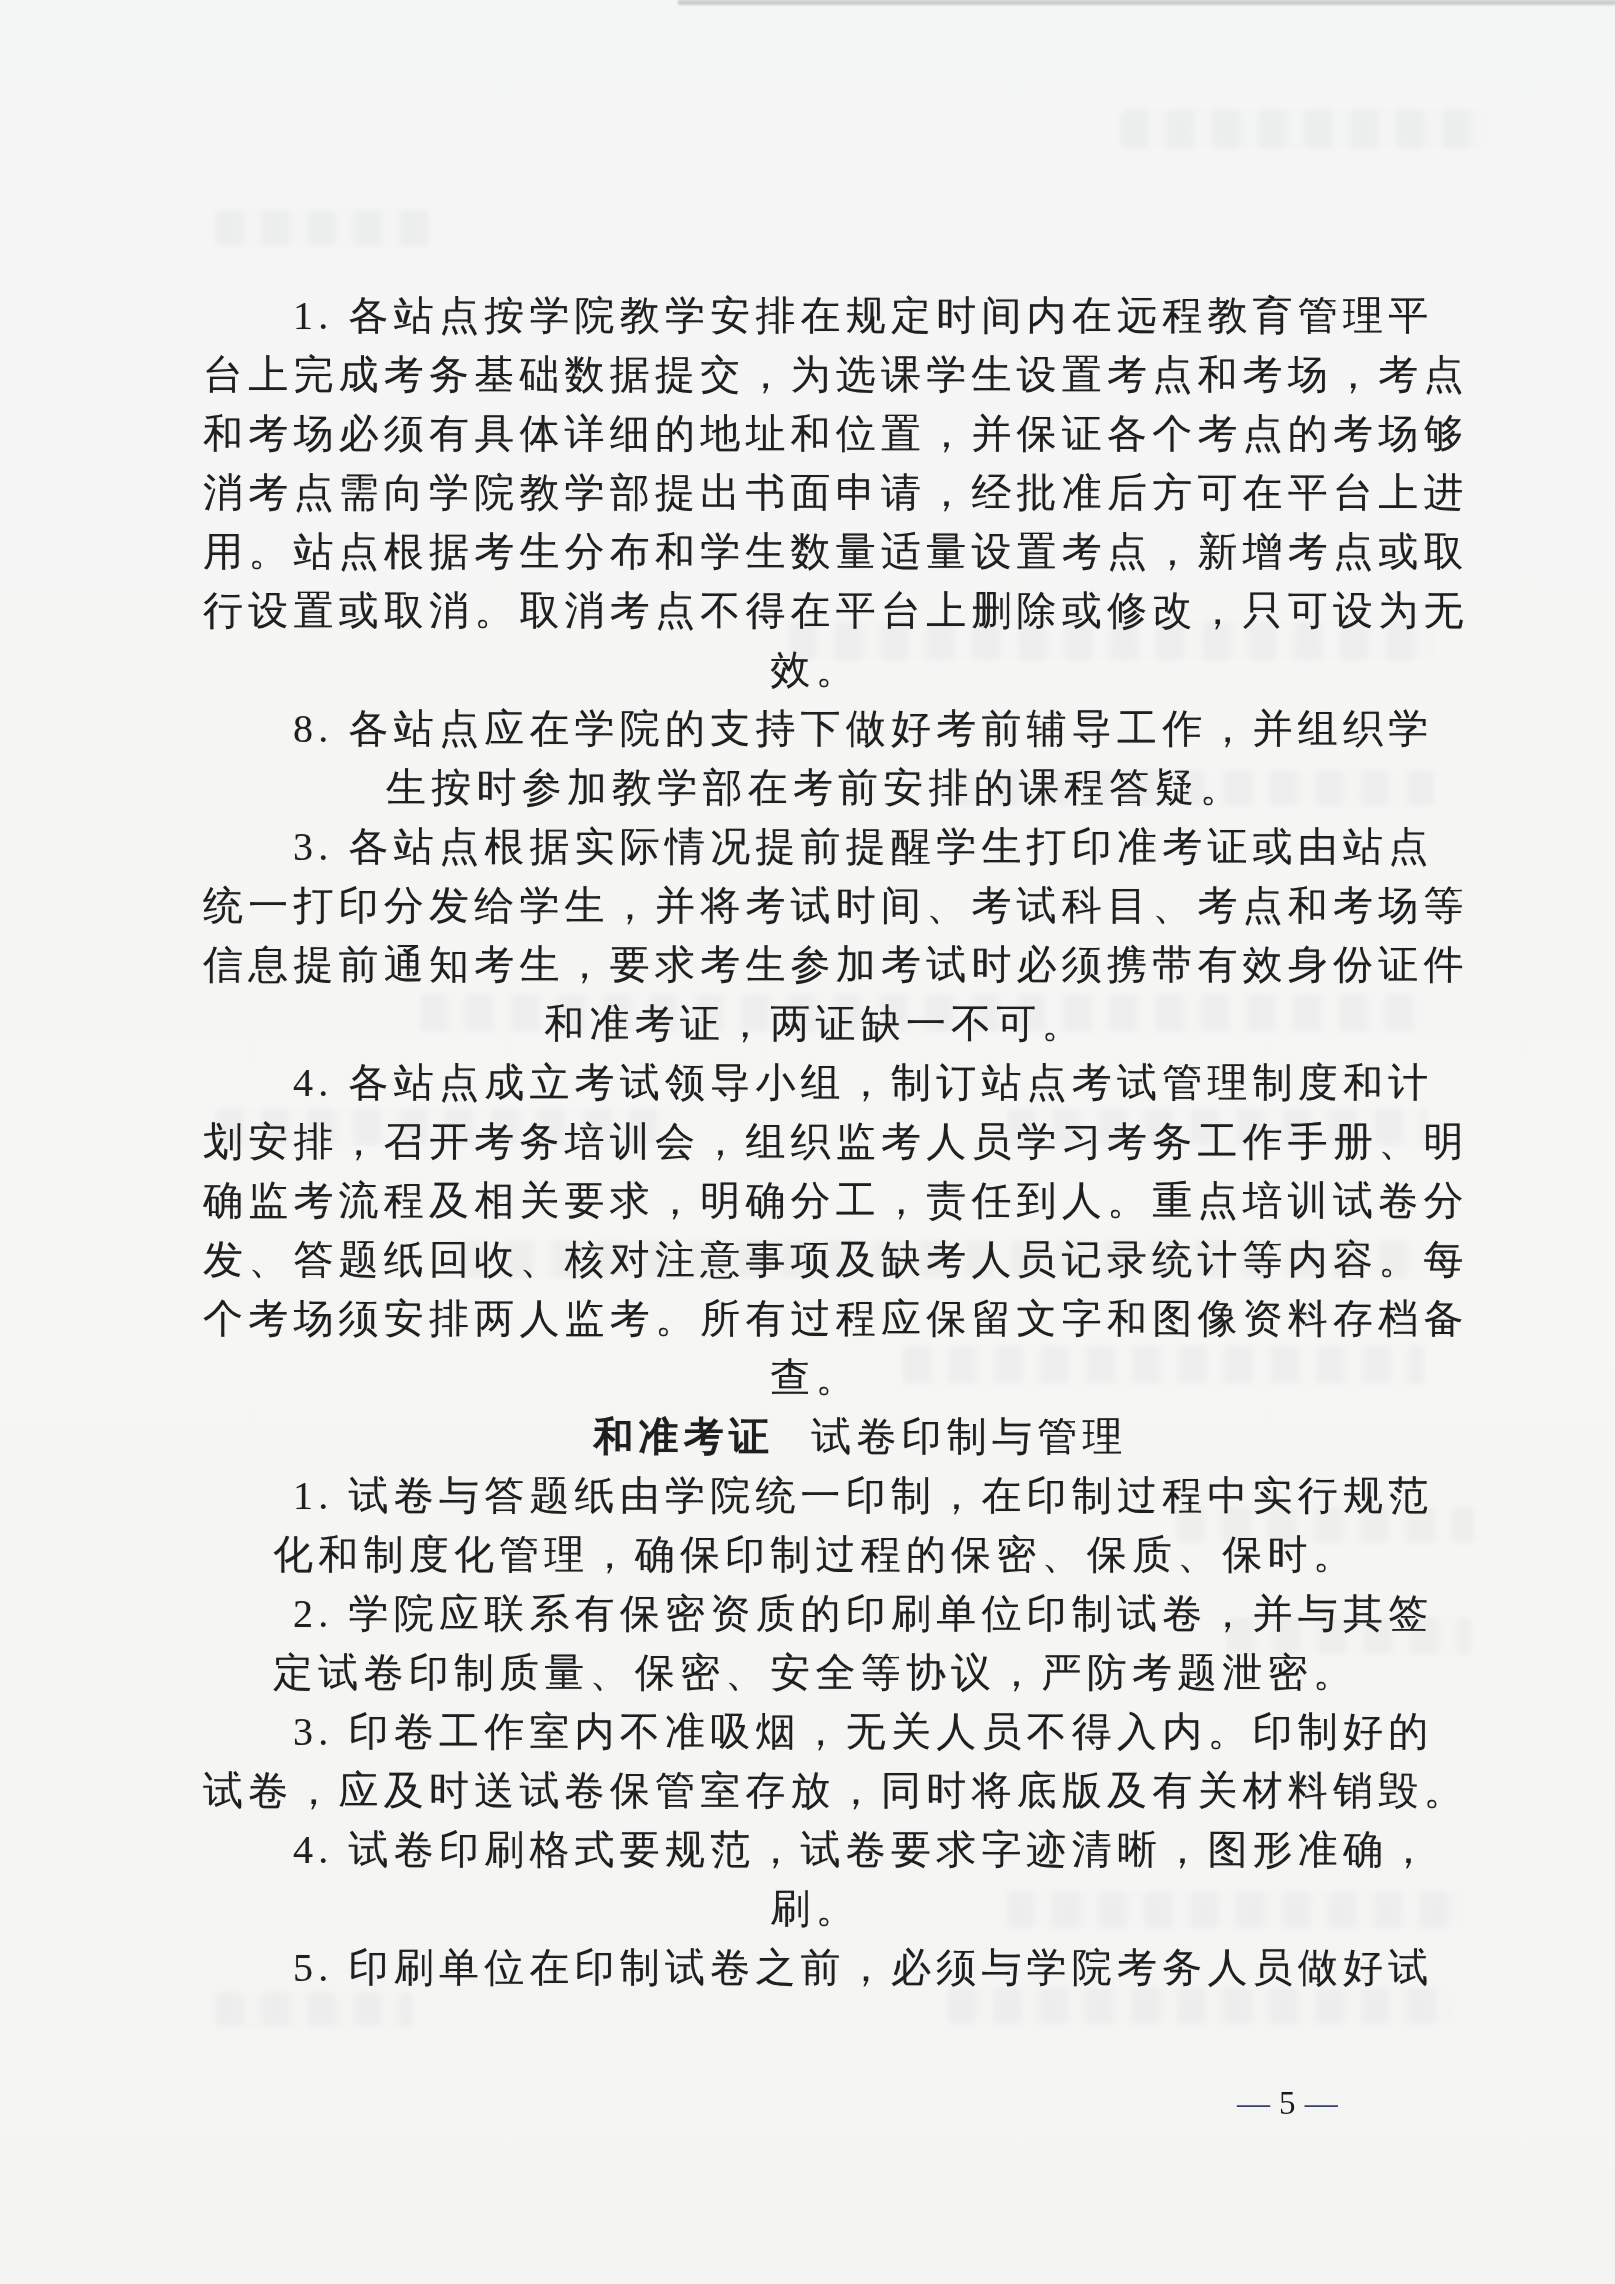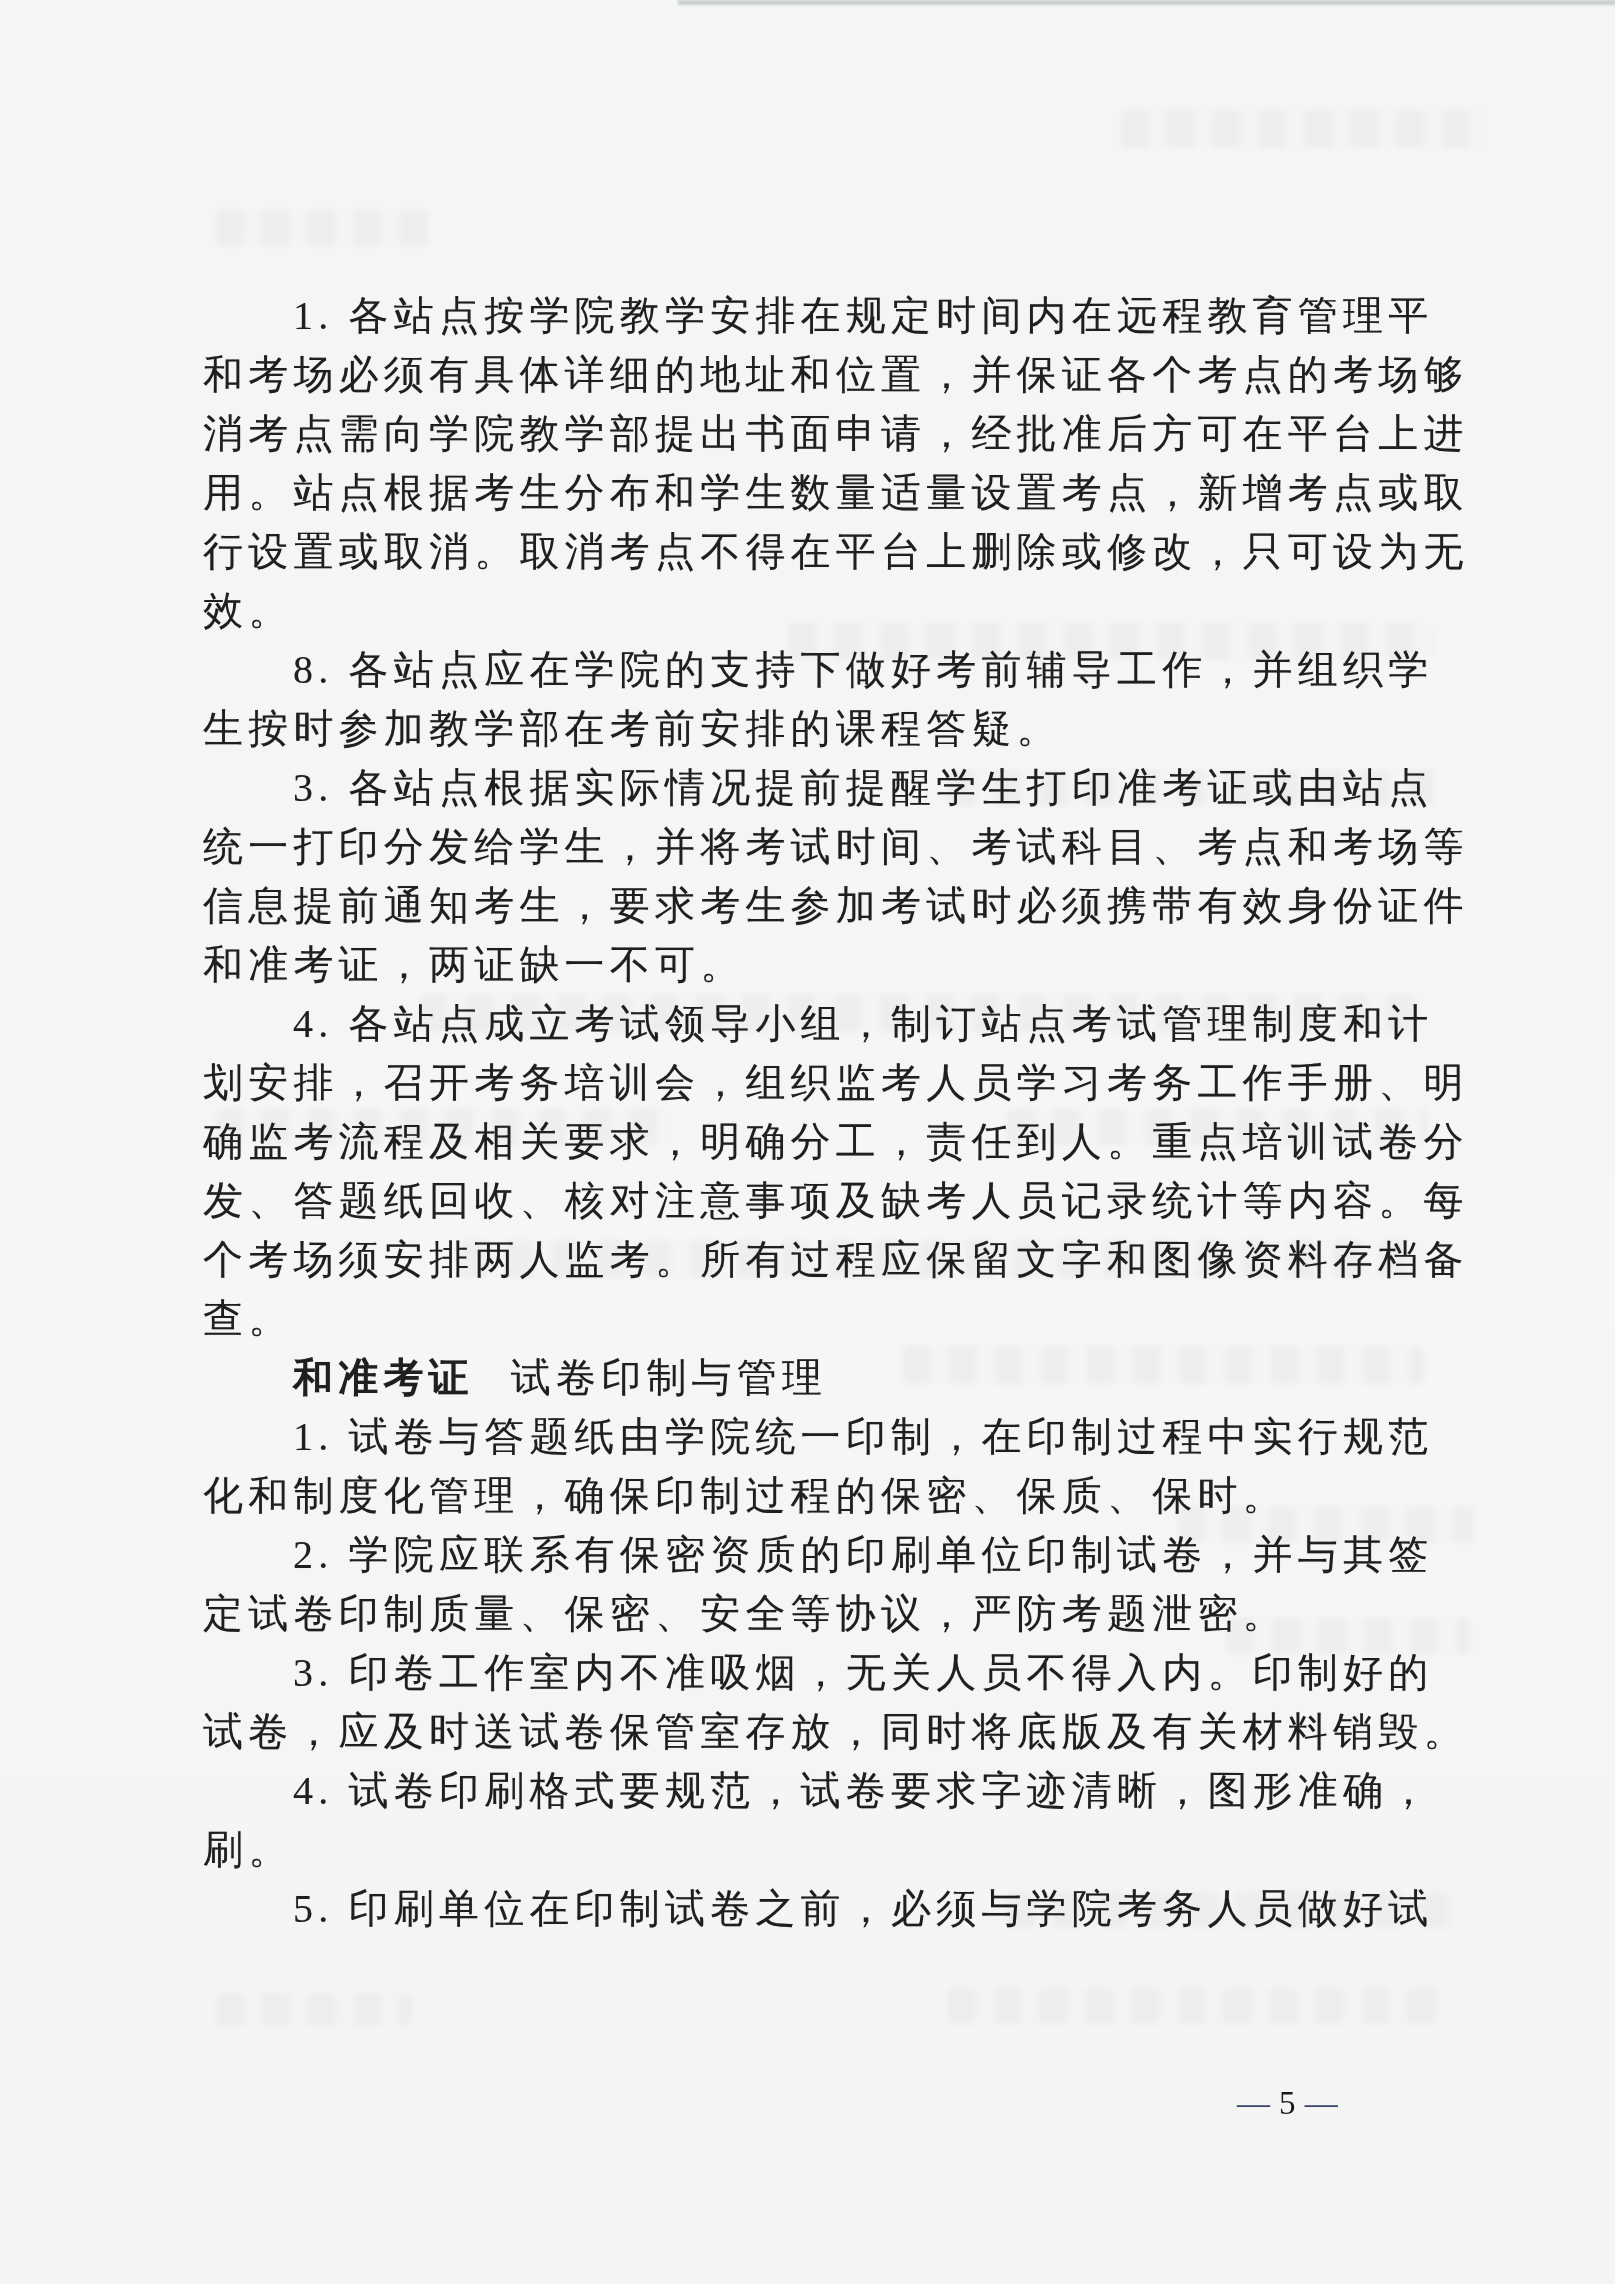--- a/index.html
+++ b/index.html
@@ -2,20 +2,21 @@
 <html style="font-size:10.4px"><head>
 <meta charset="utf-8">
 <style>
   html,body{margin:0;padding:0;}
   .page{
     position:relative;
     width:1616px;height:2284px;
     background:linear-gradient(180deg,#f4f5f5 0%,#f6f6f4 55%,#f4f5f3 100%);
     overflow:hidden;
     font-family:"Liberation Serif","DejaVu Serif",serif;
+    text-align:center;
   }
   .top-edge{
     position:absolute;top:0;left:678px;width:938px;height:4.6px;
     background:rgba(95,100,108,0.28);filter:blur(1.3px);
   }
   .textblock{
     position:absolute;left:203px;top:286px;width:1225px;
     font-size:40px;line-height:59px;letter-spacing:5.2px;
     color:#1f1f1f;
     text-shadow:0 0 0.7px rgba(20,20,20,0.35);
@@ -58,20 +59,21 @@
   <div class="ghost" style="left:460px;top:1240px;width:965px;height:38px;"></div>
   <div class="ghost" style="left:903px;top:1346px;width:521px;height:38px;"></div>
   <div class="ghost" style="left:1177px;top:1507px;width:297px;height:36px;"></div>
   <div class="ghost" style="left:1227px;top:1618px;width:244px;height:36px;"></div>
   <div class="ghost" style="left:1007px;top:1892px;width:456px;height:36px;"></div>
   <div class="ghost" style="left:216px;top:1993px;width:196px;height:33px;"></div>
   <div class="ghost" style="left:948px;top:1988px;width:502px;height:36px;"></div>
 
   <div class="textblock">
     <div class="line indent">1. 各站点按学院教学安排在规定时间内在远程教育管理平</div>
+    <div class="line">台上完成考务基础数据提交，为选课学生设置考点和考场，考点</div>
     <div class="line">和考场必须有具体详细的地址和位置，并保证各个考点的考场够</div>
     <div class="line">消考点需向学院教学部提出书面申请，经批准后方可在平台上进</div>
     <div class="line">用。站点根据考生分布和学生数量适量设置考点，新增考点或取</div>
     <div class="line">行设置或取消。取消考点不得在平台上删除或修改，只可设为无</div>
     <div class="line">效。</div>
     <div class="line indent">8. 各站点应在学院的支持下做好考前辅导工作，并组织学</div>
     <div class="line">生按时参加教学部在考前安排的课程答疑。</div>
     <div class="line indent">3. 各站点根据实际情况提前提醒学生打印准考证或由站点</div>
     <div class="line">统一打印分发给学生，并将考试时间、考试科目、考点和考场等</div>
     <div class="line">信息提前通知考生，要求考生参加考试时必须携带有效身份证件</div>

